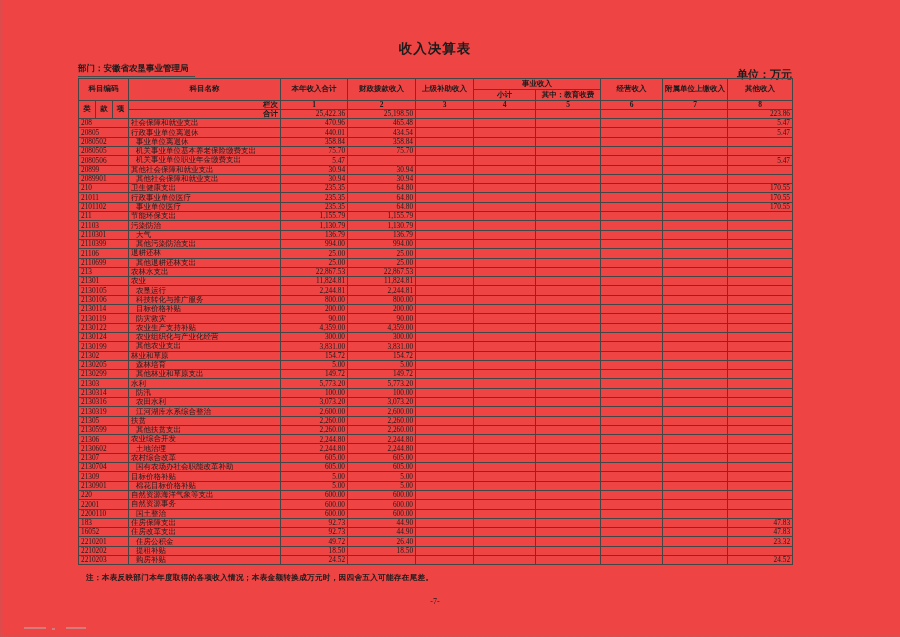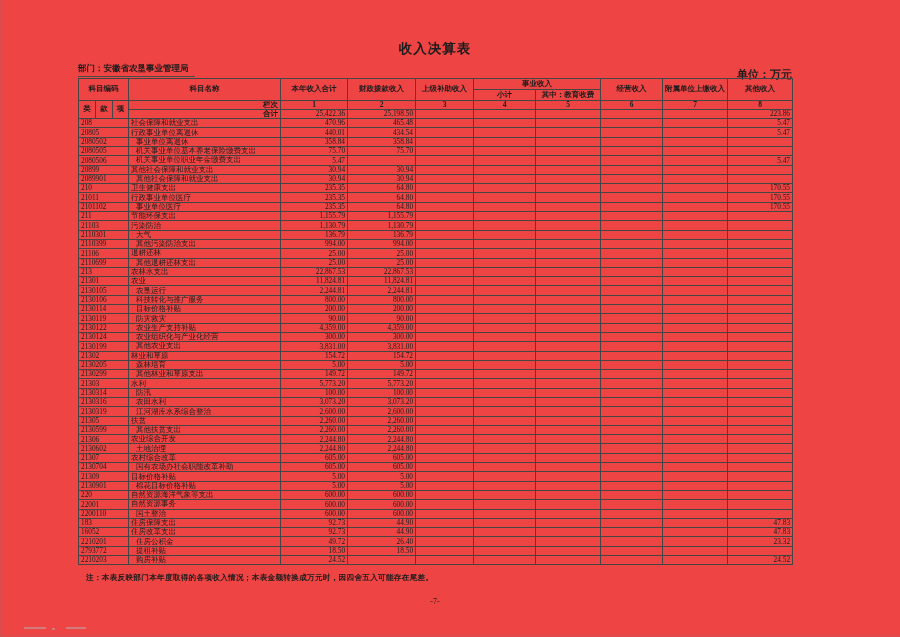--- a/index.html
+++ b/index.html
@@ -687,21 +687,21 @@
           <td class="num">49.72</td>
           <td class="num">26.40</td>
           <td class="num"></td>
           <td class="num"></td>
           <td class="num"></td>
           <td class="num"></td>
           <td class="num"></td>
           <td class="num">23.32</td>
         </tr>
         <tr>
-          <td class="row-code" colspan="3">2793772</td>
+          <td class="row-code" colspan="3">2210202</td>
           <td class="row-name ind1">提租补贴</td>
           <td class="num">18.50</td>
           <td class="num">18.50</td>
           <td class="num"></td>
           <td class="num"></td>
           <td class="num"></td>
           <td class="num"></td>
           <td class="num"></td>
           <td class="num"></td>
         </tr>

